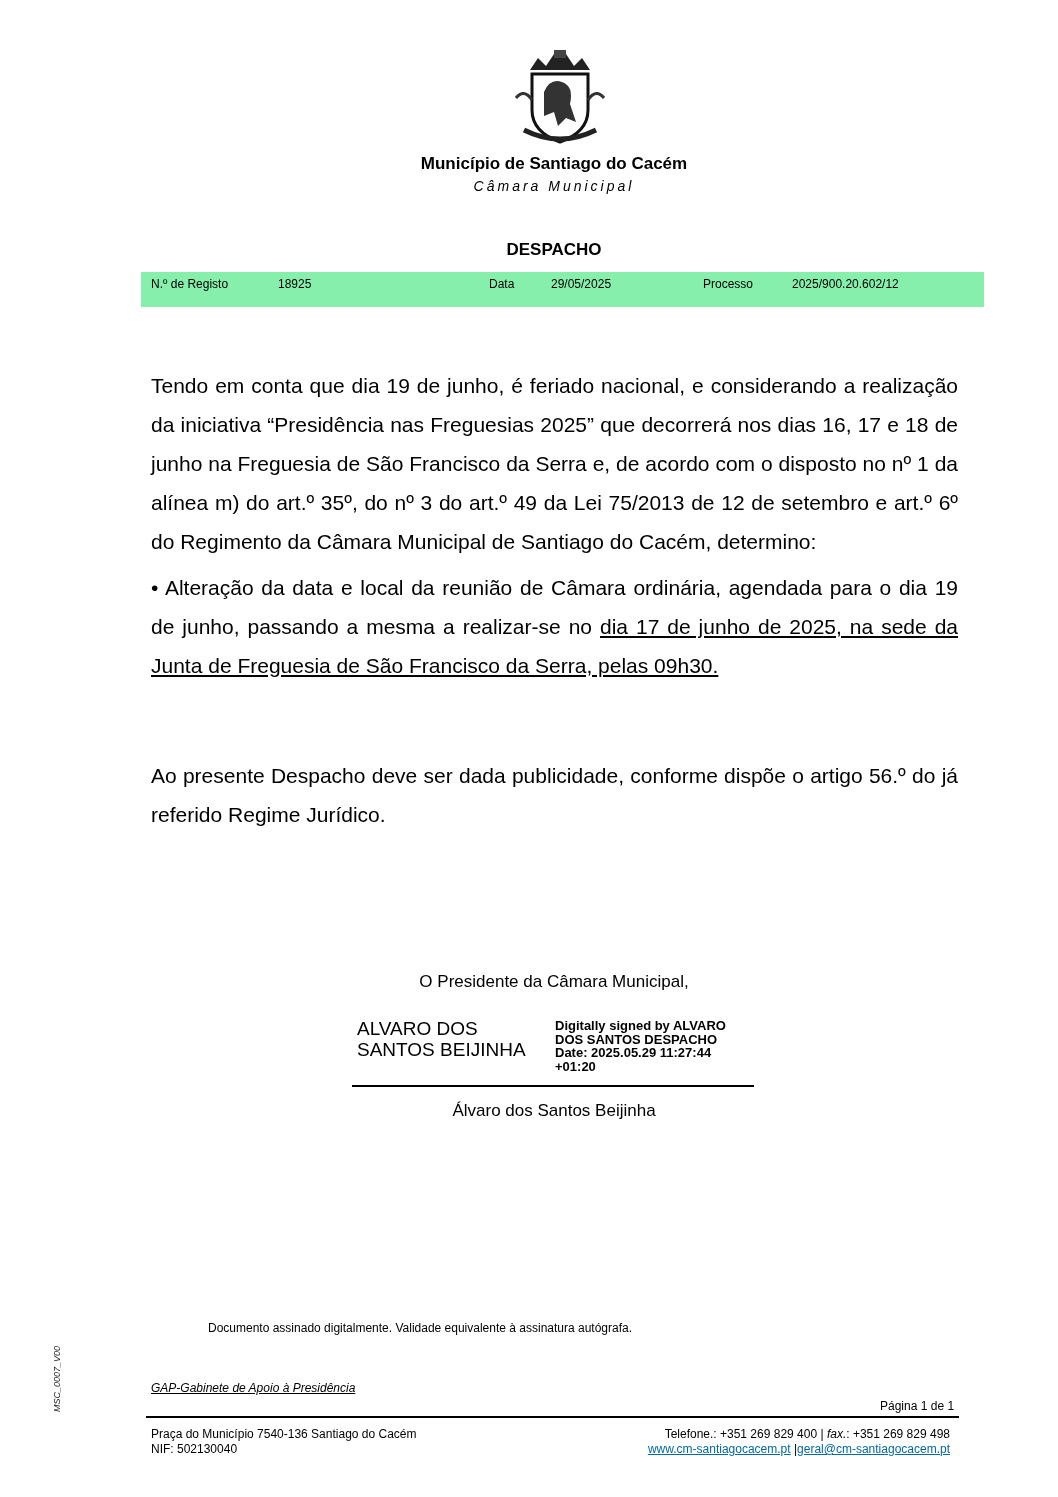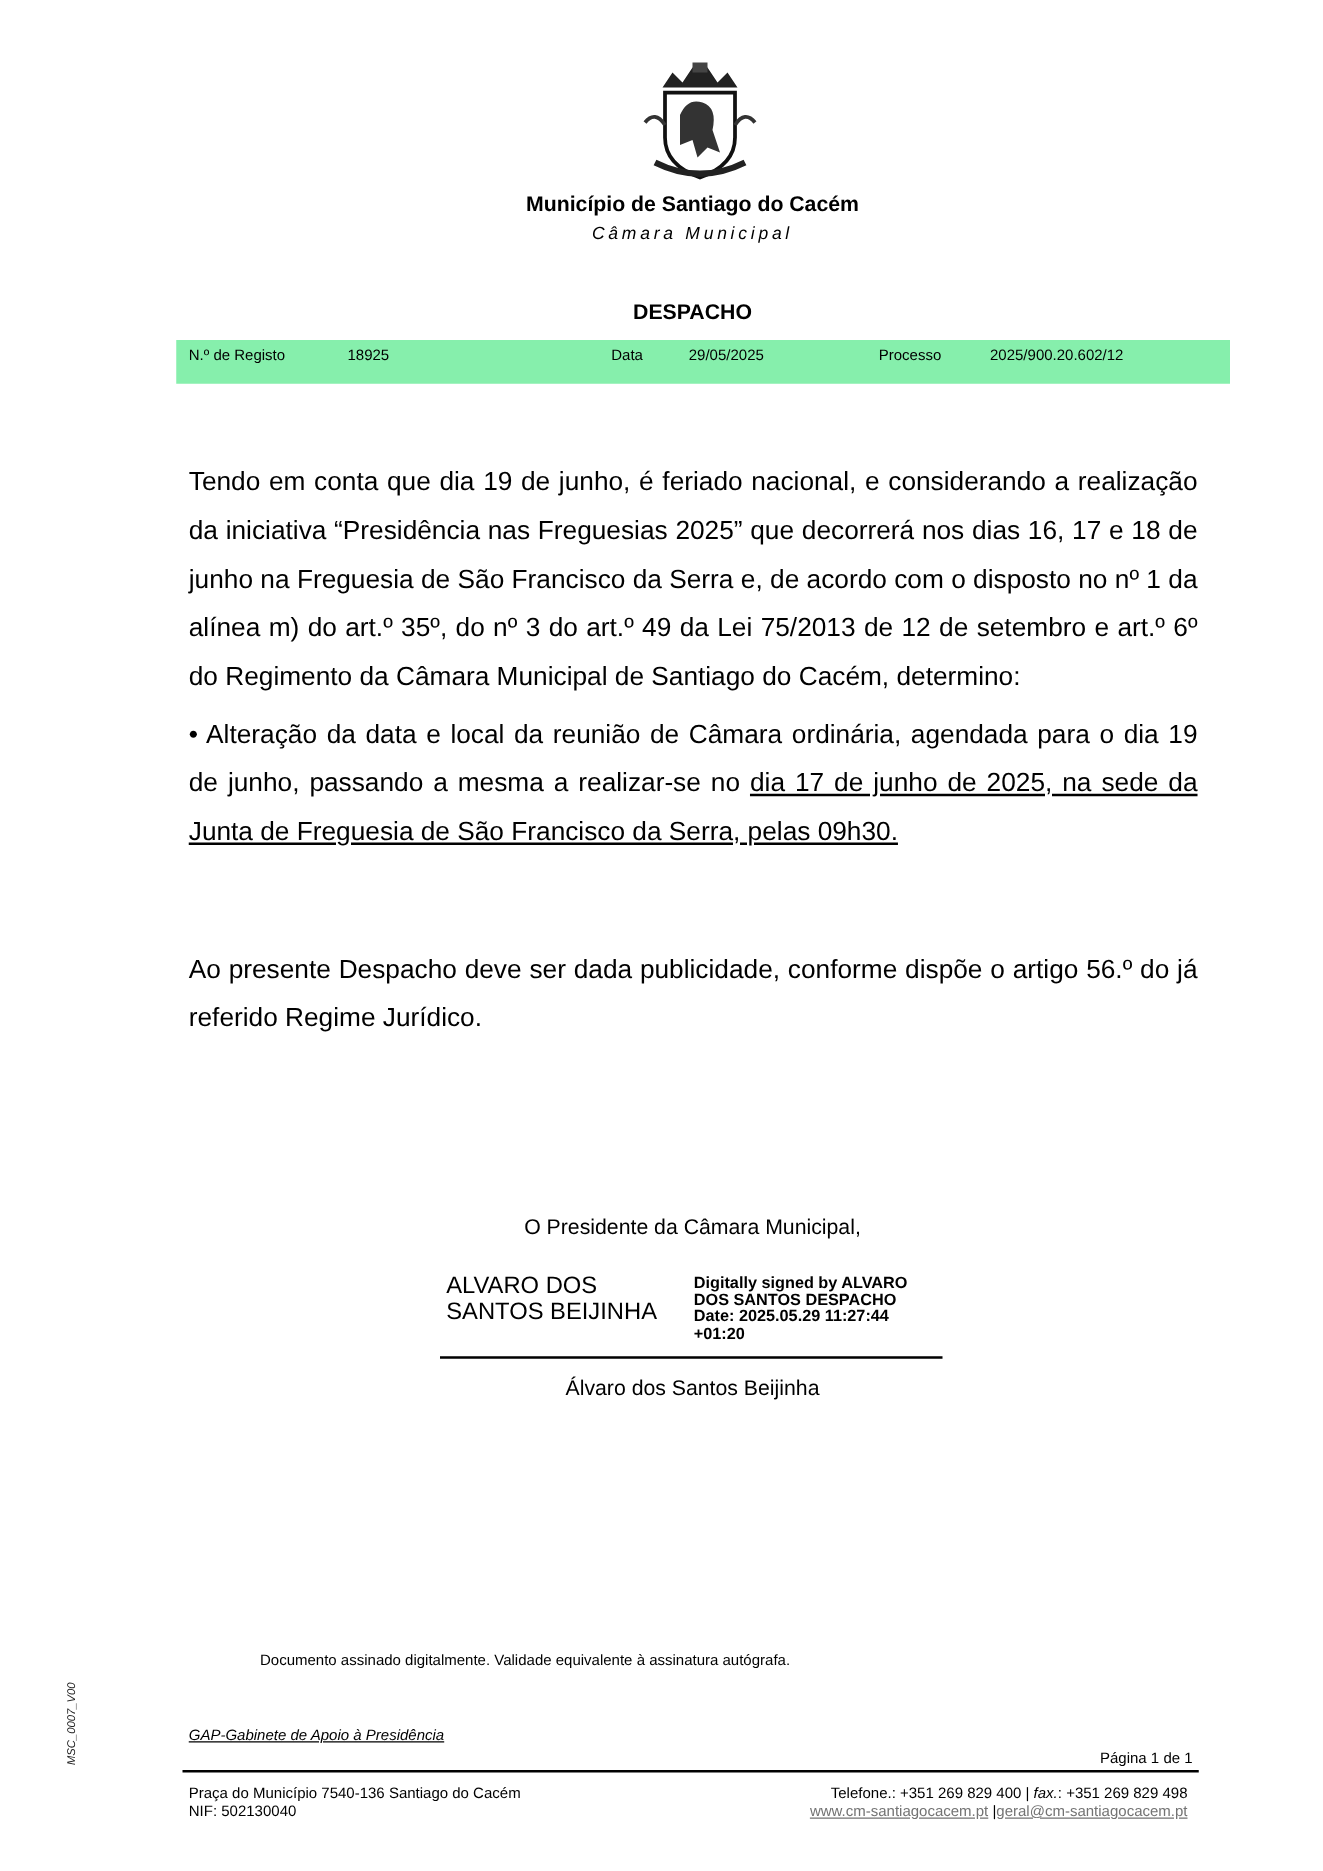--- a/index.html
+++ b/index.html
@@ -19,21 +19,21 @@
   .sig-details { left:555px; top:1019px; font-size:13px; line-height:13.5px;font-weight:bold; }
   .sig-line { left:352px; top:1085px; width:402px; height:2px; background:#000; }
   .sig-printed { left:0; width:1108px; top:1101px; text-align:center; font-size:17px; }
   .foot-note { left:164px; top:1321px; font-size:12px;margin-left:44px; }
   .side-code { left:52px; top:1390px; font-size:9px; font-style:italic; transform:rotate(-90deg); transform-origin:left top; color:#222; }
   .gap { left:151px; top:1381px; font-size:12px; font-style:italic;text-decoration:underline; }
   .page-num { left:880px; top:1399px; font-size:12px; }
   .foot-line { left:146px; top:1416px; width:813px; height:2px; background:#000; }
   .addr { left:151px; top:1427px; font-size:12px; line-height:15px; }
   .contact { left:600px; width:350px; top:1427px; font-size:12px; line-height:15px; text-align:right; }
-  .link { color:#737373; text-decoration:underline; }
+  .link { color:#0369a1; text-decoration:underline; }
 </style>
 </head>
 <body>
 
 <div class="abs crest">
   <svg width="100" height="100" viewBox="0 0 100 100">
     <path d="M20 22 L28 10 L36 18 L44 6 L56 6 L64 18 L72 10 L80 22 Z" fill="#222"></path>
     <rect x="44" y="2" width="12" height="8" fill="#444"></rect>
     <path d="M22 26 H78 V62 Q78 84 50 94 Q22 84 22 62 Z" fill="#fff" stroke="#111" stroke-width="3"></path>
     <path d="M34 44 Q40 30 52 34 Q64 38 60 56 L66 74 L56 70 L48 78 L44 64 L34 68 Z" fill="#333"></path>

